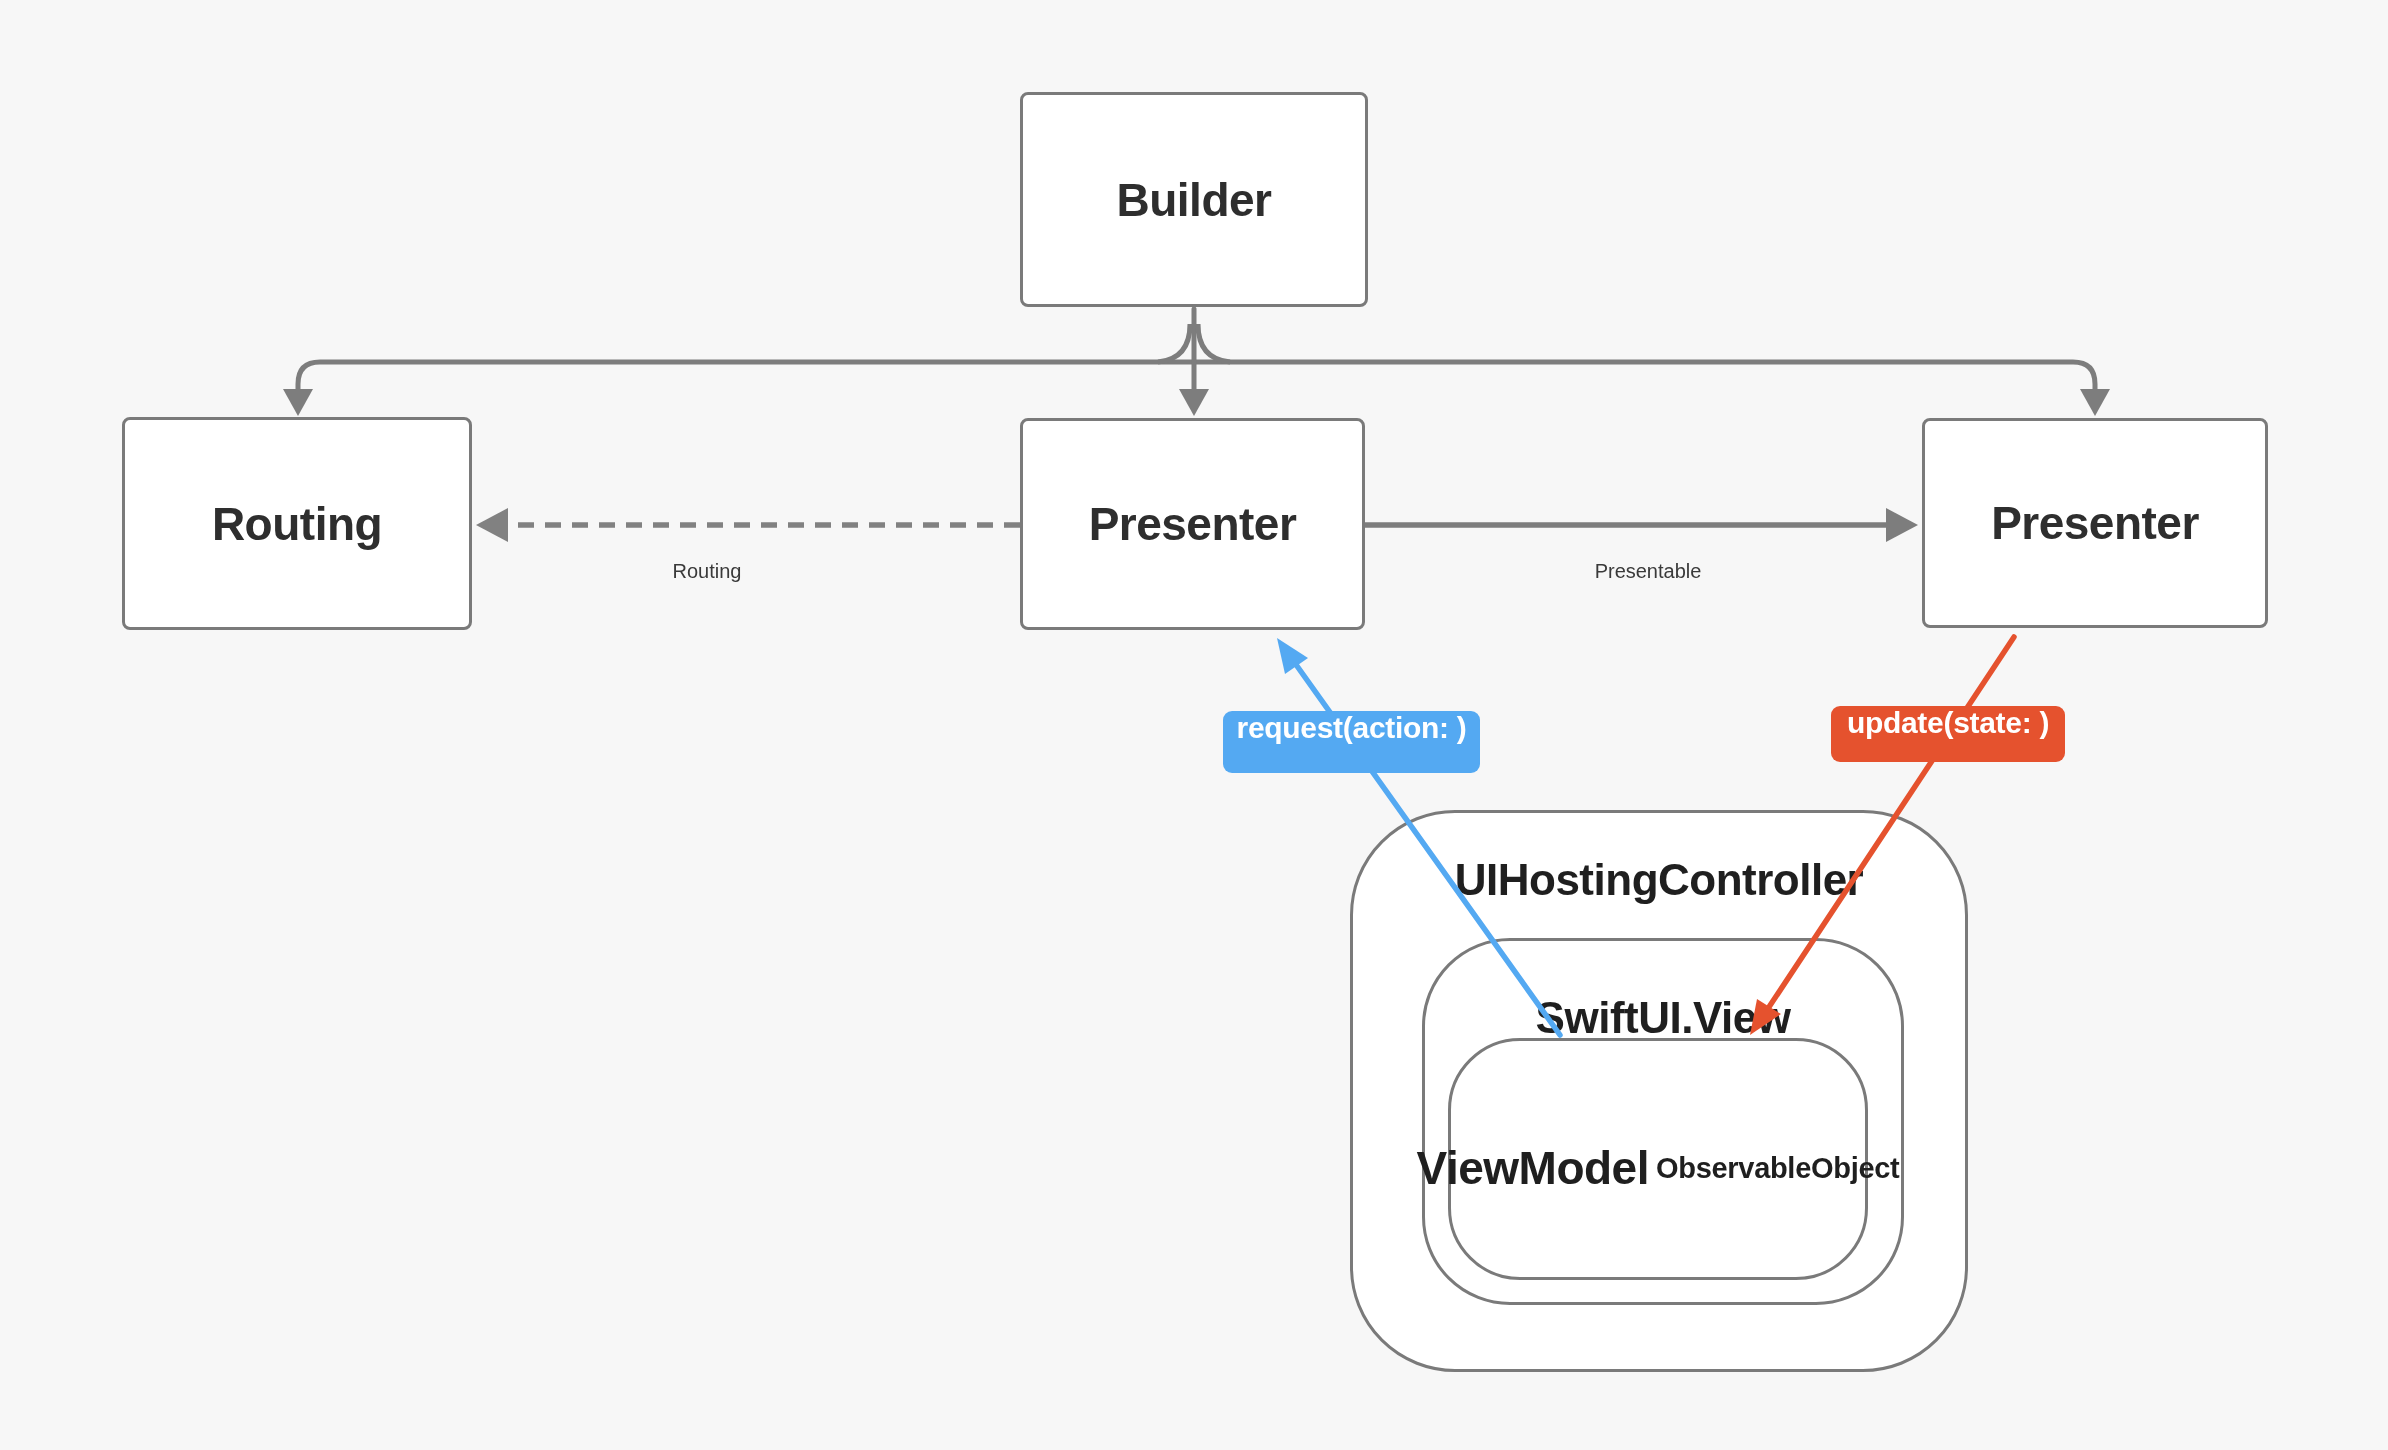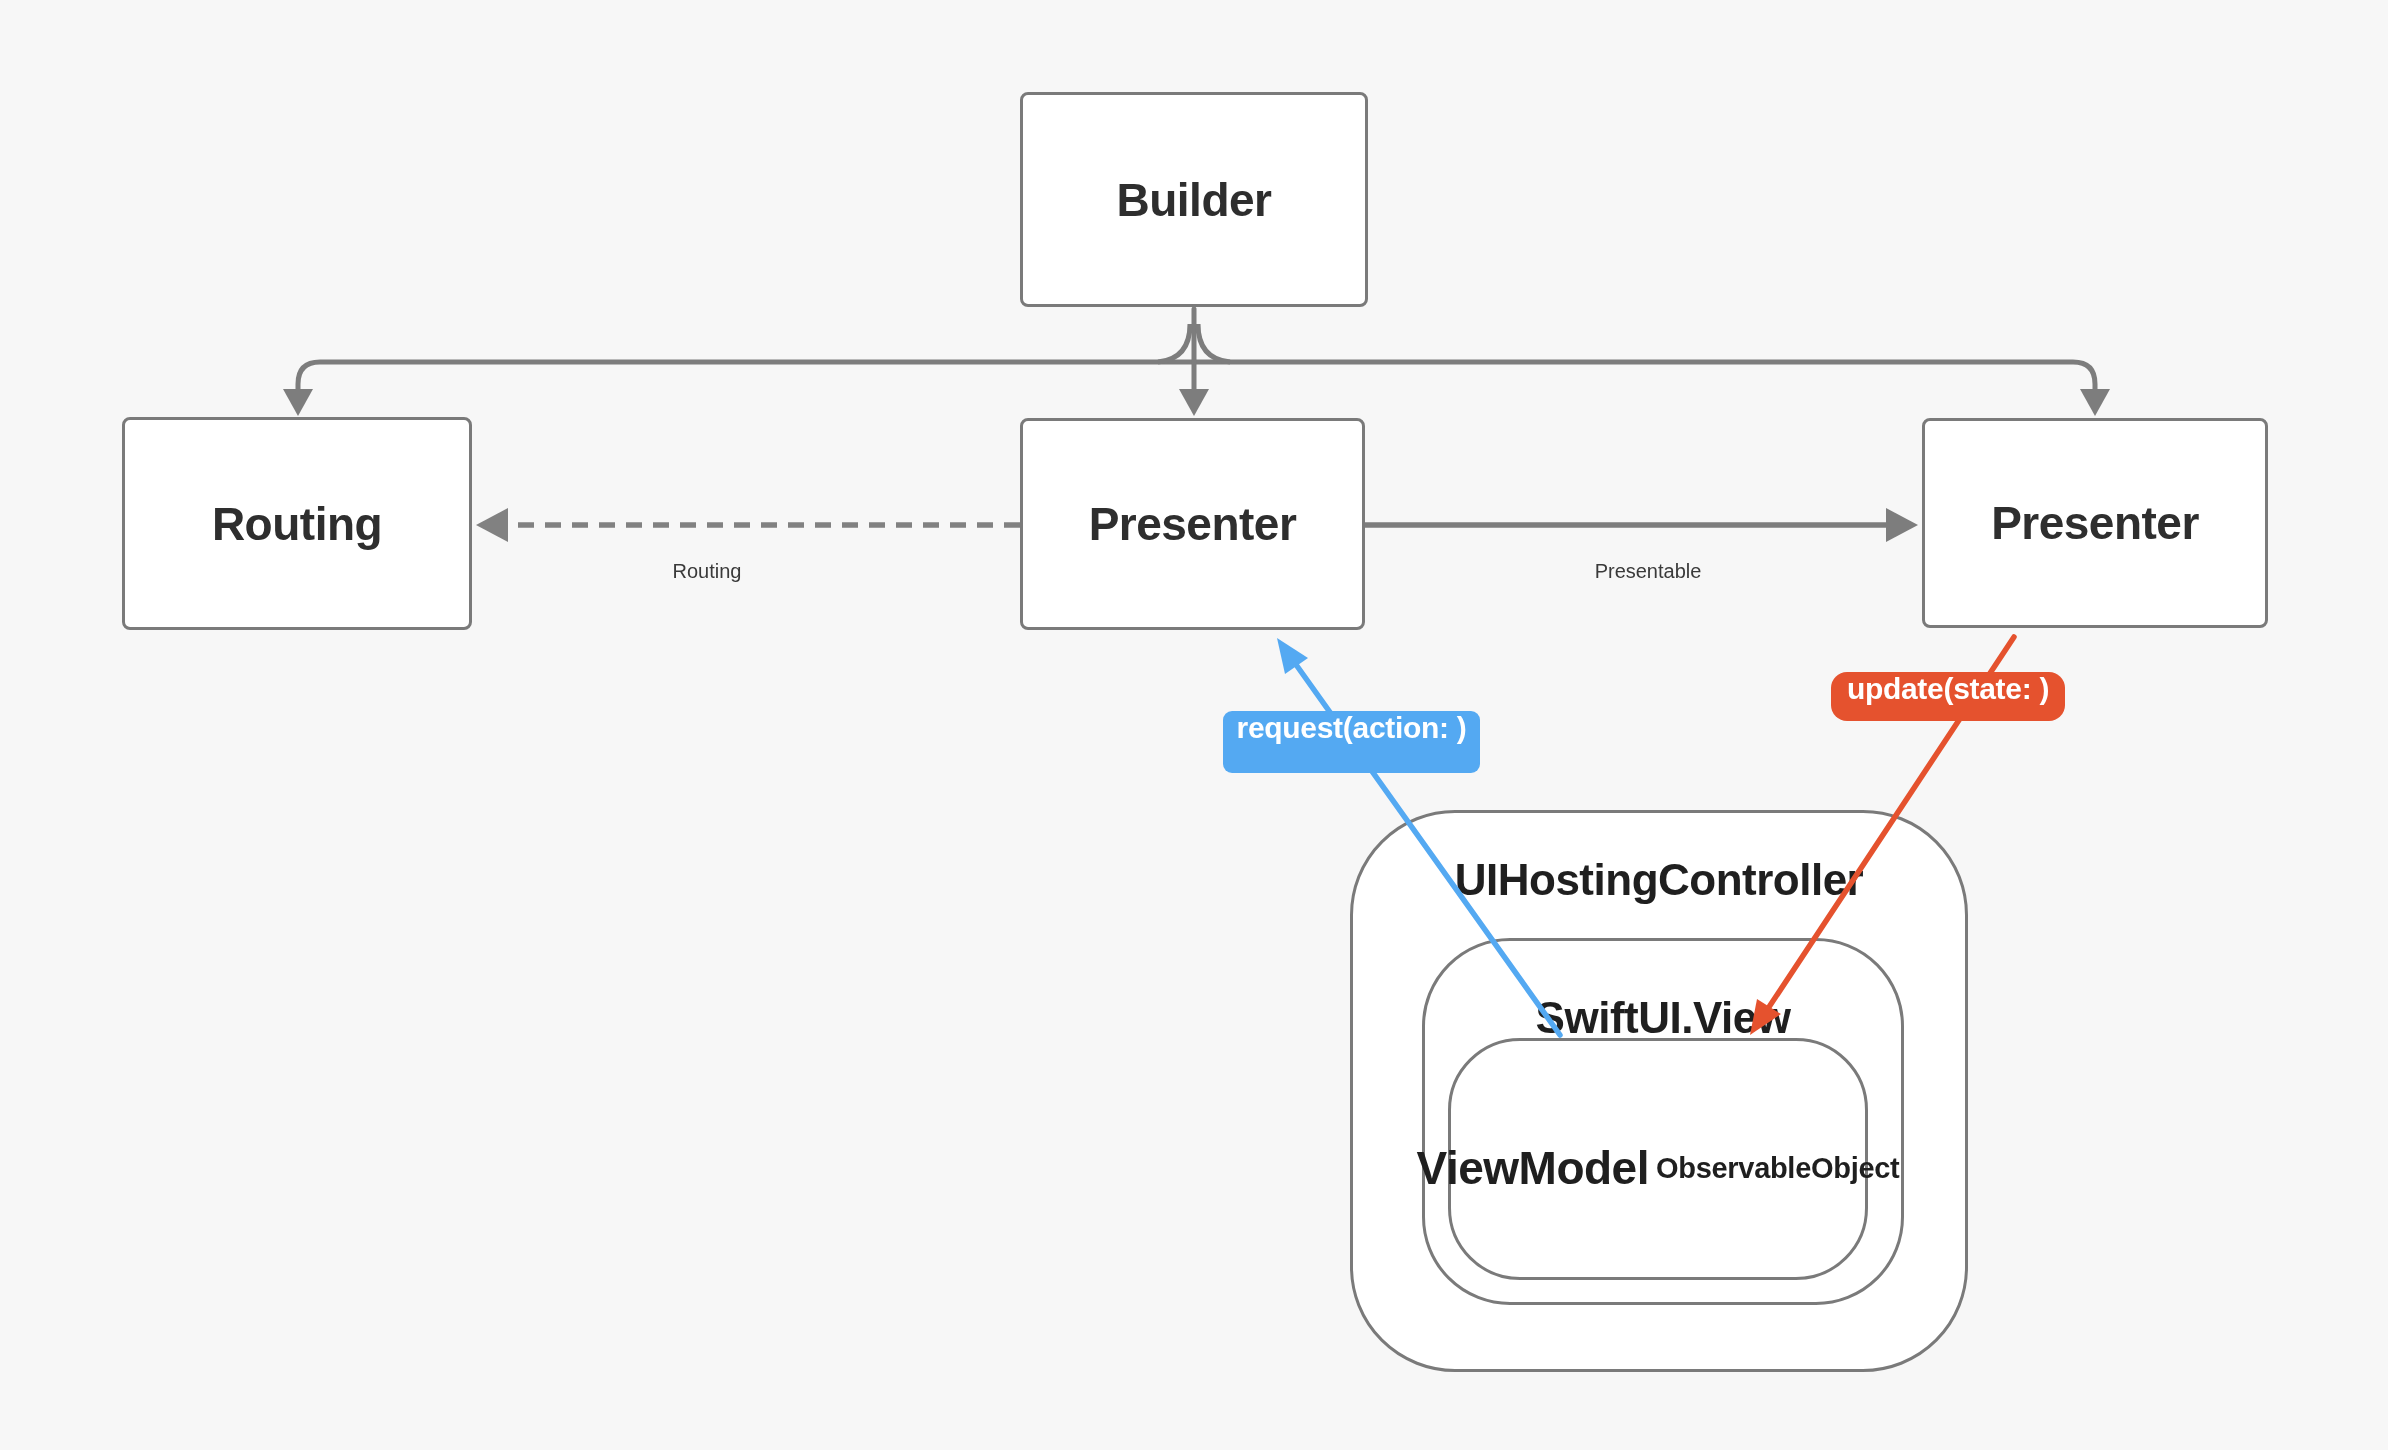--- a/index.html
+++ b/index.html
@@ -102,21 +102,21 @@
     align-items: flex-start;
     justify-content: center;
     border-radius: 9px;
     color: var(--badge_text, #ffffff);
     font-weight: bold;
     font-size: 30px;
     letter-spacing: -0.3px;
     white-space: nowrap;
   }
   .badge-request { left: 1223px; top: 711px; width: 257px; height: 62px; background: var(--blue, #54a9f2); }
-  .badge-update  { left: 1831px; top: 672px; width: 234px; height: 49px; background: var(--red, #e5522e); border-radius: 16px; }
+  .badge-update  { left: 1831px; top: 706px; width: 234px; height: 56px; background: var(--red, #e5522e); }
 </style>
 </head>
 <body>
 
 <div class="canvas">
 
   <div class="node node-builder">
     <span>Builder</span>
   </div>
   <div class="node node-router">

